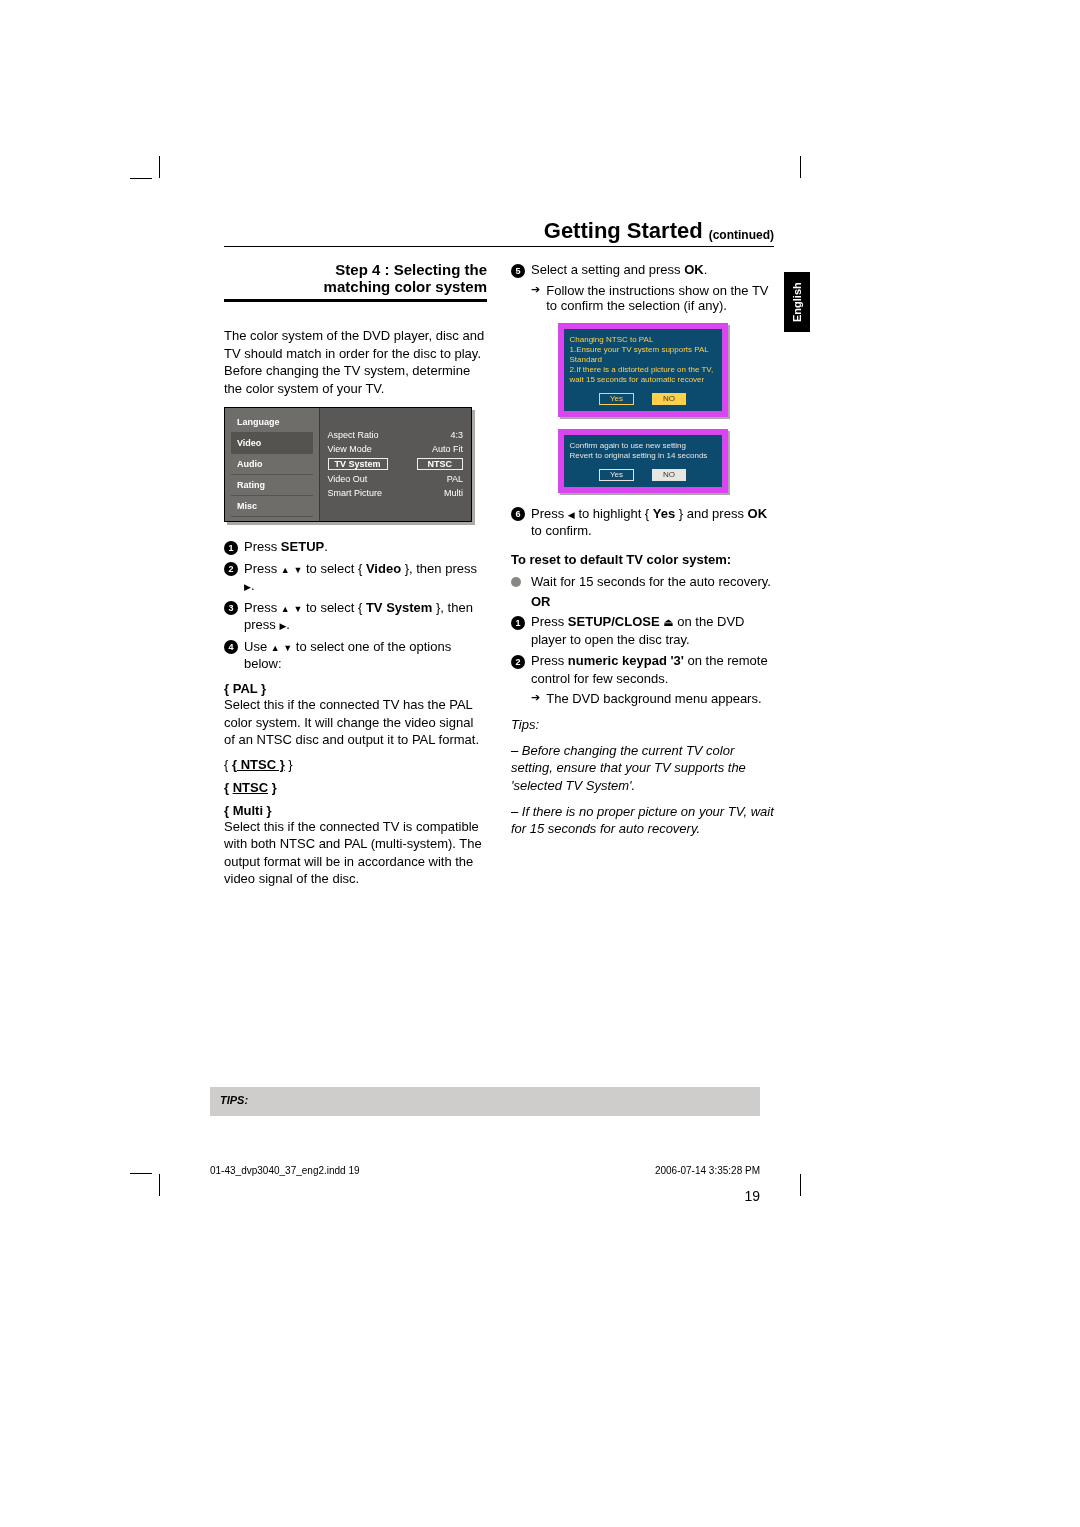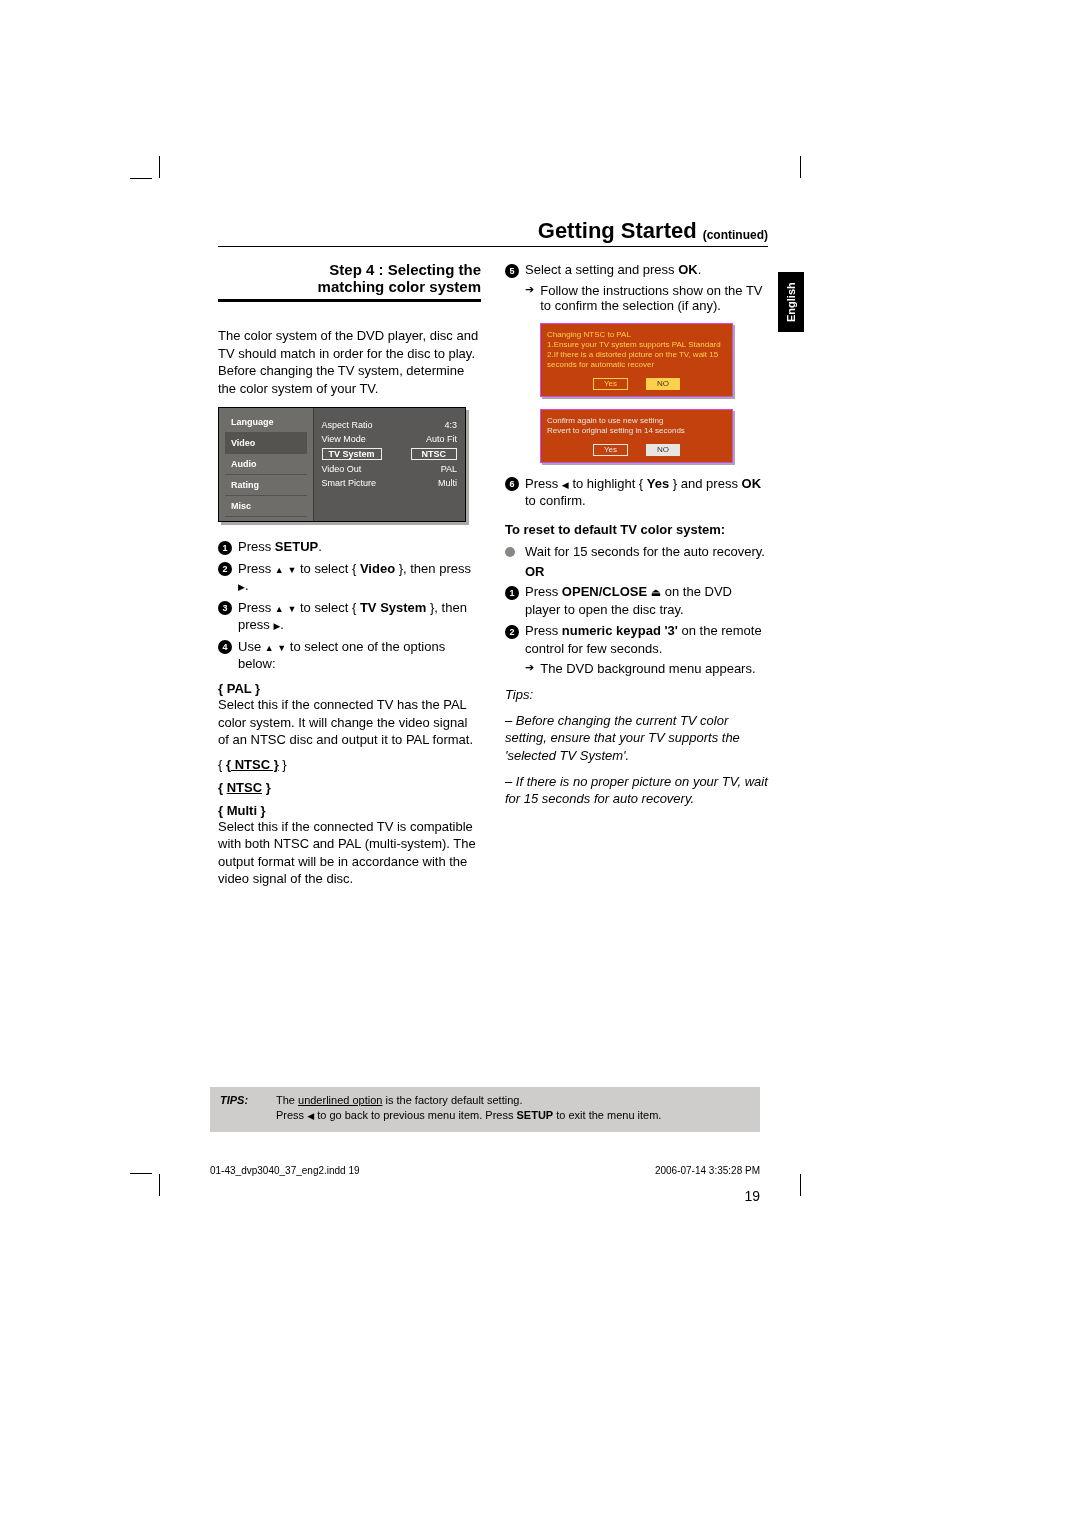--- a/index.html
+++ b/index.html
@@ -16,21 +16,21 @@
   .crop-tl, .crop-tr, .crop-bl, .crop-br, .crop-left { position: absolute; background: #000; }
   .crop-left  { left: 130px; top: 178px; width: 22px; height: 1px; }
   .crop-tl-v  { position:absolute; left: 159px; top: 156px; width:1px; height:22px; background:#000;}
   .crop-tr-v  { position:absolute; right: 279px; top: 156px; width:1px; height:22px; background:#000;}
   .crop-bleft { position:absolute; left:130px; bottom:353px; width:22px; height:1px; background:#000;}
   .crop-bright-v{position:absolute; right:279px; bottom:331px; width:1px; height:22px; background:#000;}
   .crop-blv   { position:absolute; left:159px; bottom:331px; width:1px; height:22px; background:#000;}
 
   .page {
     position: absolute;
-    left: 218px;
+    left: 224px;
     top: 218px;
     width: 550px;
   }
   .title-row {
     display: flex;
     justify-content: flex-end;
     border-bottom: 1px solid #000;
     padding-bottom: 2px;
     margin-bottom: 14px;
   }
@@ -63,27 +63,27 @@
   .step-head b { font-size: 15px; }
   p { line-height: 1.35; margin-bottom: 8px; }
 
   
   .osd { background:#5a5856; border:1px solid #000; box-shadow:3px 3px 0 #aba9a6; width: 248px; font-size:9px; color:#fff; margin:10px 0 16px; position: relative;}
   .osd table { width:100%; border-collapse: collapse; }
   .osd td { padding:4px 6px; vertical-align: top;}
   .osd .tabcol { width:94px; background:#6f6d6a; border-right:1px solid #3a3937; font-weight:bold;}
   .osd .tabcol div { padding:5px 6px; border-bottom:1px solid #555350;}
   .osd .tabcol .sel { background:#555350;}
-  .osd .rcol { padding:10px 6px 20px;}
+  .osd .rcol { padding:20px 6px 20px;}
   .osd .rrow { display:flex; justify-content:space-between; padding:2px 2px;}
   .osd .hl .k { border:1px solid #eee; padding:0 6px; font-weight:bold;}
   .osd .hl .v { border:1px solid #eee; padding:0 10px; font-weight:bold;}
 
   
-  .confirm { background:#c2410c; border:1px solid #d946ef; box-shadow:2px 2px 0 #aba9a6; width:193px; margin:10px auto 12px; padding:6px; font-size:8px; color:#ffd04a; line-height:1.25;}
+  .confirm { background:#0c4a6e; border:6px solid #d946ef; box-shadow:2px 2px 0 #aba9a6; width:170px; margin:10px auto 12px; padding:6px; font-size:8px; color:#ffd04a; line-height:1.25;}
   .confirm .btns { display:flex; justify-content:center; gap:18px; margin-top:8px;}
   .confirm .btn { border:1px solid #ffd04a; color:#ffd04a; padding:0 10px; font-size:8px;}
   .confirm .btn.no { background:#ffd04a; color:#3a3937;}
   .confirm.grey { color:#e8e6e3;}
   .confirm.grey .btn { border-color:#e8e6e3; color:#e8e6e3;}
   .confirm.grey .btn.no { background:#e8e6e3; color:#3a3937;}
 
   .num { display:inline-block; width:14px; height:14px; background:#000; color:#fff; border-radius:50%; text-align:center; line-height:14px; font-size:9px; font-weight:bold; margin-right:4px; vertical-align:middle;}
   .bullet-solid { display:inline-block; width:10px; height:10px; border-radius:50%; background:#888885; margin-right:6px; vertical-align:middle;}
   .li { display:flex; margin-bottom:4px; line-height:1.35;}
@@ -251,44 +251,40 @@
       <div class="reset-h">To reset to default TV color system:</div>
 
       <div class="li">
           <span class="mk"><span class="bullet-solid"></span></span>
           <span class="tx">Wait for 15 seconds for the auto recovery.</span>
         </div>
       <div class="or" style="padding-left:20px;">OR</div>
 
       <div class="li">
           <span class="mk"><span class="num">1</span></span>
-          <span class="tx"><span>Press </span><b>OPEN/CLOSE</b> <span class="eject"></span><span> on the DVD player to open the disc tray.</span></span>
+          <span class="tx"><span>Press </span><b>SETUP/CLOSE</b> <span class="eject"></span><span> on the DVD player to open the disc tray.</span></span>
         </div>
 
       <div class="li">
           <span class="mk"><span class="num">2</span></span>
           <span class="tx"><span>Press </span><b>numeric keypad '3'</b><span> on the remote control for few seconds.</span></span>
         </div>
       <div class="arrow-sub">
           <span>The DVD background menu appears.</span>
         </div>
 
       <p class="italic" style="margin-top:10px;">Tips:</p>
       <p class="italic">– Before changing the current TV color setting, ensure that your TV supports the 'selected TV System'.</p>
       <p class="italic">– If there is no proper picture on your TV, wait for 15 seconds for auto recovery.</p>
     </div>
   </div>
 </div>
 
 <div class="tips-bar">
   <div class="lbl">TIPS:</div>
-  <div class="body">
-    <span>The </span><span class="u">underlined option</span><span> is the factory default setting.</span><br>
-    <span>Press </span><span class="tri-left"></span><span> to go back to previous menu item. Press </span><b>SETUP</b><span> to exit the menu item.</span>
-  </div>
 </div>
 
 <div class="pagenum">19</div>
 
 <div class="footer">
   <span>01-43_dvp3040_37_eng2.indd   19</span>
   <span>2006-07-14   3:35:28 PM</span>
 </div>
 
 </body></html>

